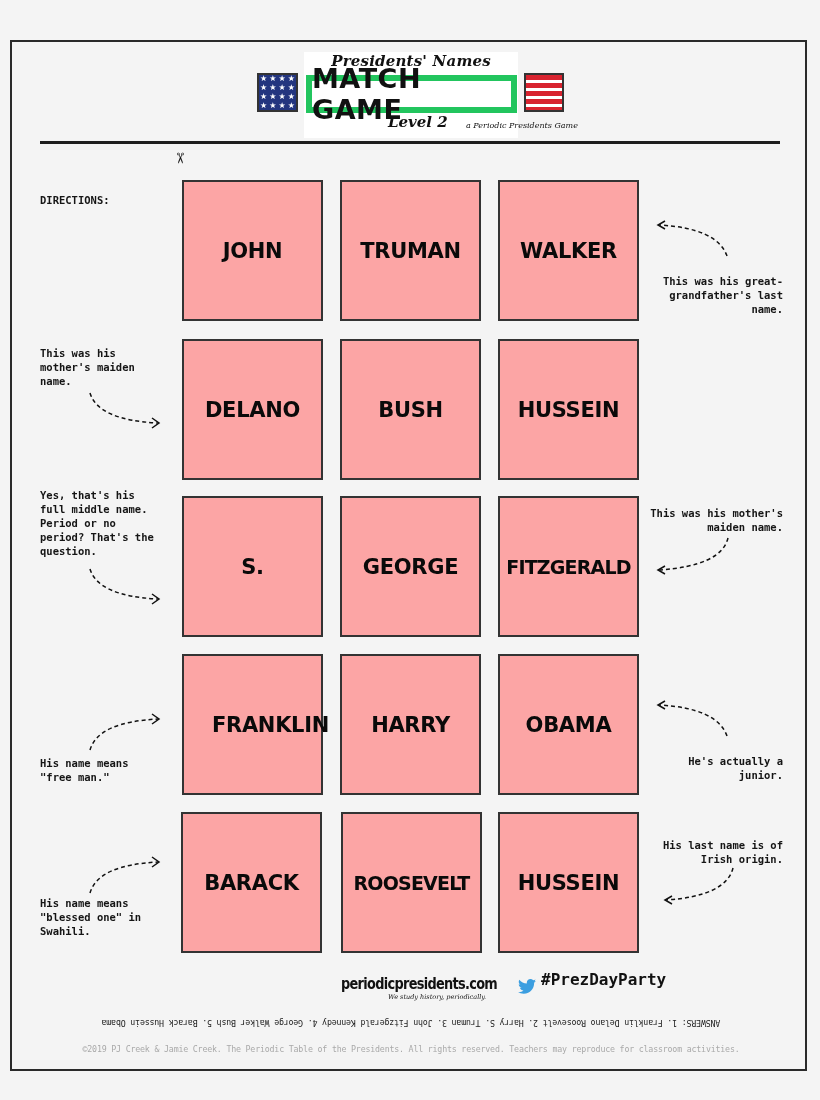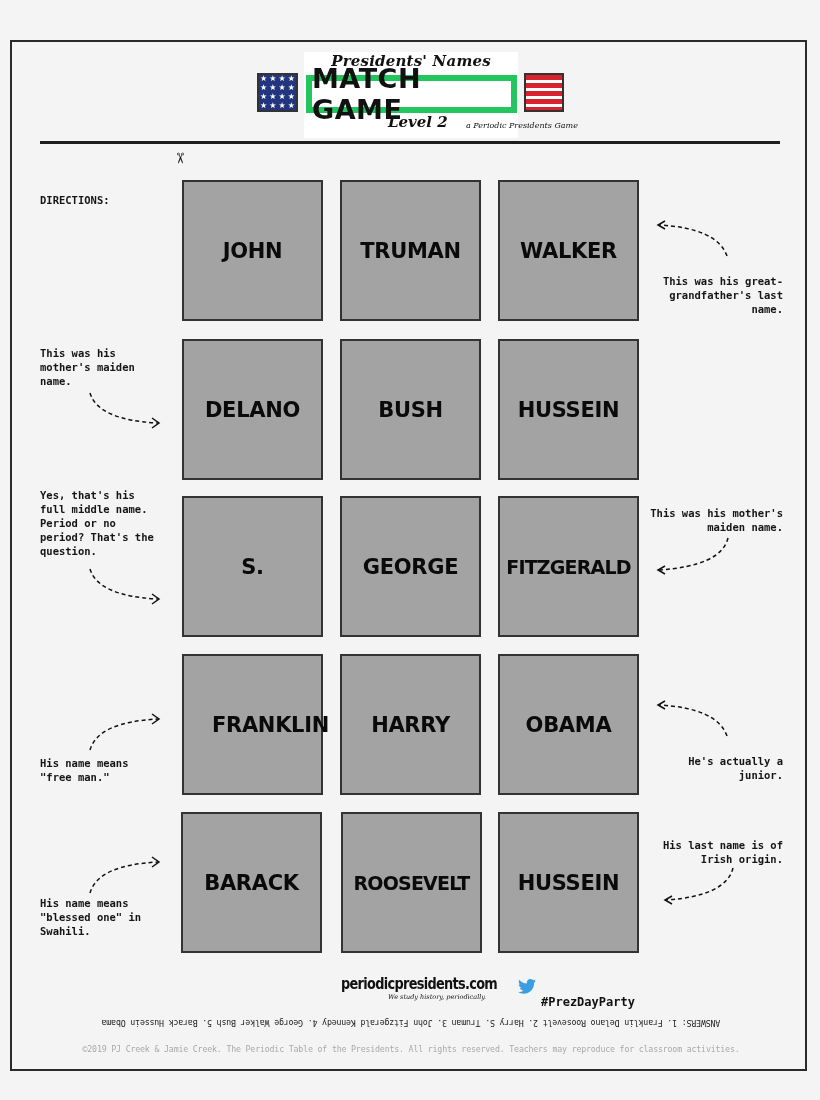--- a/index.html
+++ b/index.html
@@ -52,21 +52,21 @@
   .hdr-rule {
     position: absolute; left: 40px; top: 141px; width: 740px; height: 3px; background: #1e1e1e;
   }
   .scissors {
     position: absolute; left: 173px; top: 151px; font-size: 15px; line-height: 15px;
     font-family: "DejaVu Sans", sans-serif; transform: rotate(90deg);
   }
   
   .card {
     position: absolute; width: 141px; height: 141px;
-    border: 2px solid #333; box-sizing: border-box; background: #a3a3a3;
+    border: 2px solid #333; box-sizing: border-box; background: #fca5a5;
     display: flex; align-items: center; justify-content: center;
     font-family: "DejaVu Sans", sans-serif; font-weight: bold; font-size: 21px;
     letter-spacing: -0.3px; color: #0a0a0a;
   }
   .card.long { font-size: 19px; letter-spacing: -0.8px; }
   
   .note {
     position: absolute; font-family: "DejaVu Sans Mono", monospace; font-weight: bold;
     font-size: 10.5px; line-height: 14px; color: #151515; white-space: pre-line;
   }
@@ -77,22 +77,22 @@
     position: absolute; left: 341px; top: 975px;
     font-family: "DejaVu Sans", sans-serif; font-weight: bold; font-size: 15px;
     letter-spacing: -0.8px; transform: scaleX(0.86); transform-origin: left;
   }
   .site-tag {
     position: absolute; left: 388px; top: 993px;
     font-family: "DejaVu Serif", serif; font-style: italic; font-size: 6.5px;
   }
   .twitter-icon { position: absolute; left: 518px; top: 979px; width: 18px; height: 15px; }
   .hashtag {
-    position: absolute; left: 541px; top: 995px;
-    font-family: "DejaVu Sans Mono", monospace; font-weight: bold; font-size: 12px;
+    position: absolute; left: 541px; top: 970px;
+    font-family: "DejaVu Sans Mono", monospace; font-weight: bold; font-size: 16px;
   }
   .answers {
     position: absolute; left: 64px; top: 1018px; width: 694px; text-align: center;
     font-family: "DejaVu Sans Mono", monospace; font-size: 8.3px; color: #222;
     transform: rotate(180deg); white-space: nowrap; letter-spacing: -0.2px;
   }
   .copyright {
     position: absolute; left: 64px; top: 1044px; width: 694px; text-align: center;
     font-family: "DejaVu Sans Mono", monospace; font-size: 8.3px; color: #a9a9a9;
     white-space: nowrap; letter-spacing: -0.2px;

